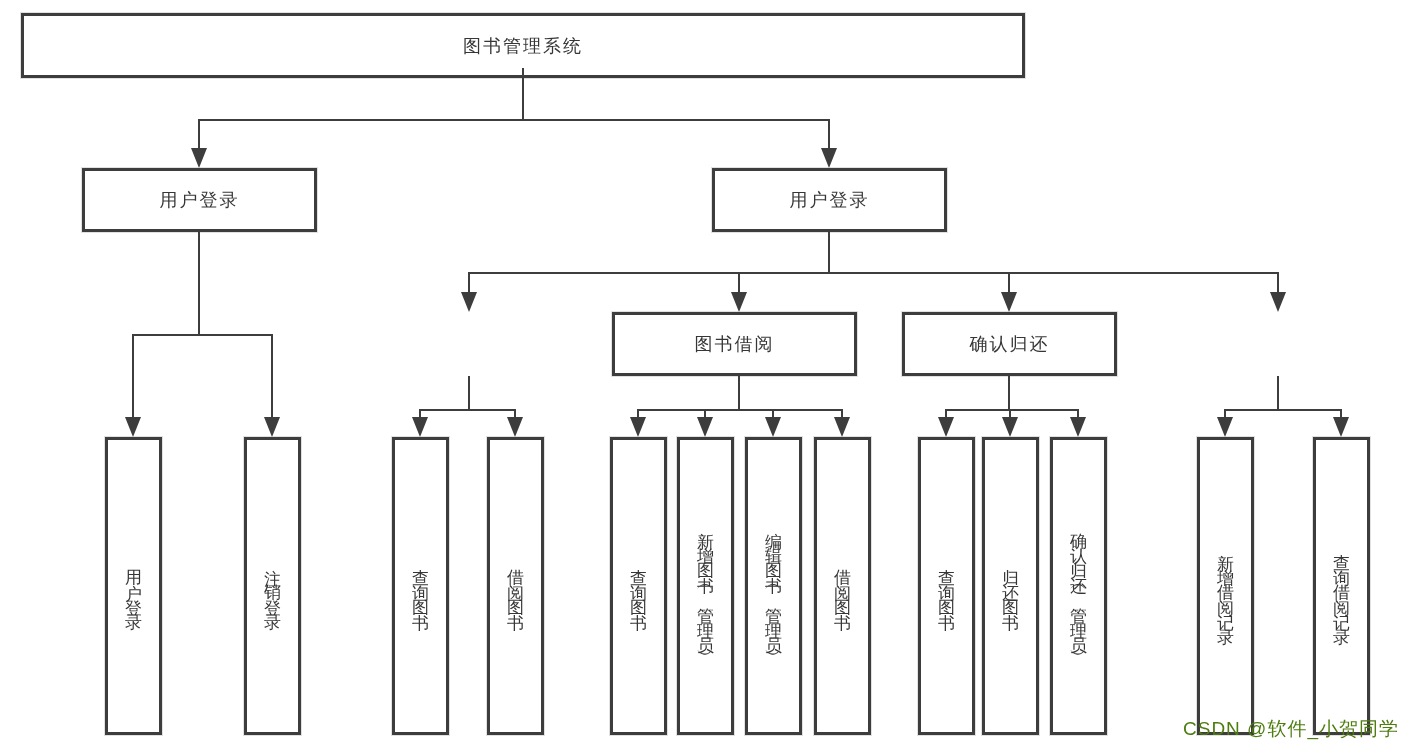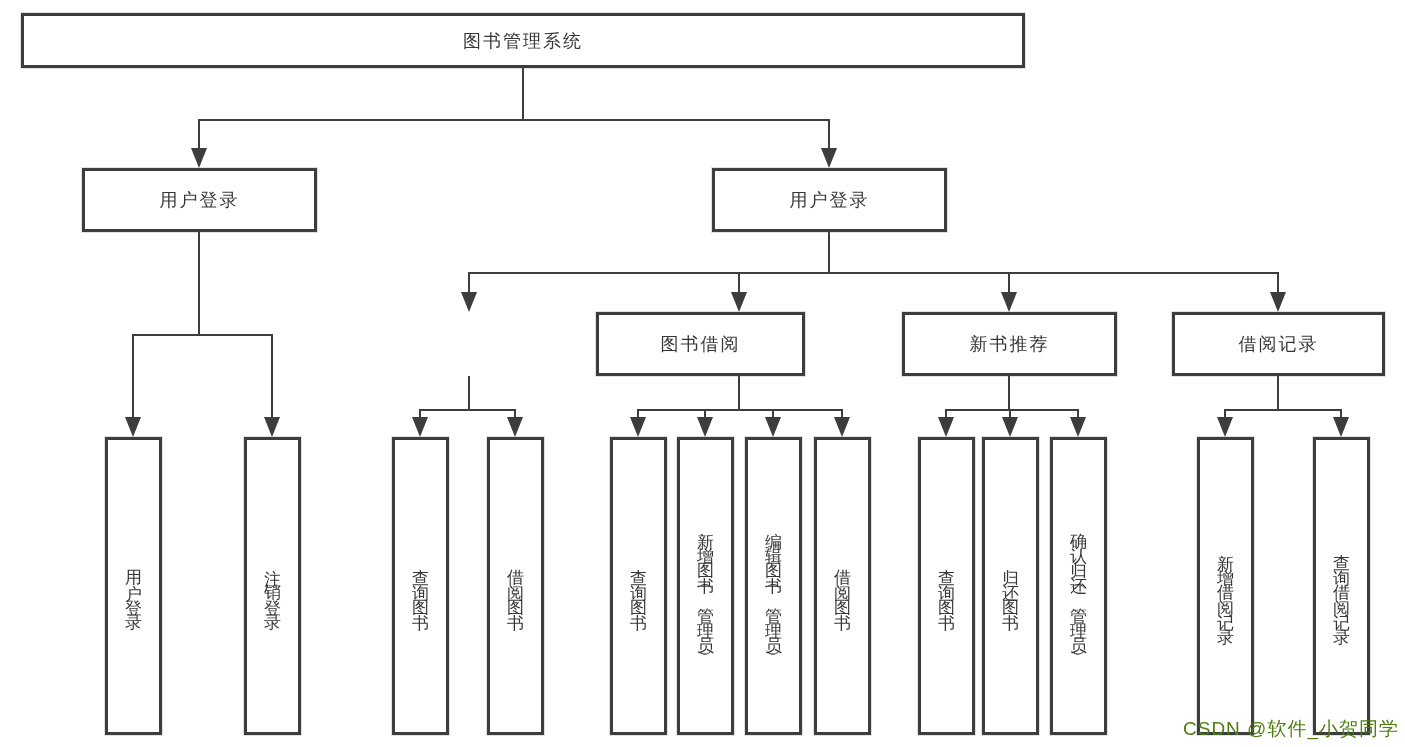--- a/index.html
+++ b/index.html
@@ -53,21 +53,21 @@
     letter-spacing:1px;
     white-space:nowrap;
     z-index:5;
   }
 </style>
 </head>
 <body>
 
 <div id="stage">
 
-  <div class="box hbox" style="left:21px;top:13px;width:1004px;height:55px;">
+  <div class="box hbox" style="left:21px;top:13px;width:1004px;height:65px;">
     <span>图书管理系统</span>
   </div>
 
   <div class="vl" style="left:522px;top:68px;height:52px;"></div>
   <div class="hl" style="left:199px;top:119px;width:631px;"></div>
   <div class="vl" style="left:198px;top:119px;height:29px;"></div>
   <div class="arr" style="left:191px;top:148px;"></div>
   <div class="vl" style="left:828px;top:119px;height:29px;"></div>
   <div class="arr" style="left:821px;top:148px;"></div>
 
@@ -89,28 +89,25 @@
   <div class="hl" style="left:468px;top:272px;width:811px;"></div>
   <div class="vl" style="left:468px;top:272px;height:20px;"></div>
   <div class="arr" style="left:461px;top:292px;"></div>
   <div class="vl" style="left:738px;top:272px;height:20px;"></div>
   <div class="arr" style="left:731px;top:292px;"></div>
   <div class="vl" style="left:1008px;top:272px;height:20px;"></div>
   <div class="arr" style="left:1001px;top:292px;"></div>
   <div class="vl" style="left:1277px;top:272px;height:20px;"></div>
   <div class="arr" style="left:1270px;top:292px;"></div>
 
-  <div class="box hbox" style="left:596px;top:312px;width:209px;height:64px;">
+  <div class="box hbox" style="left:612px;top:312px;width:245px;height:64px;">
     <span>图书借阅</span>
   </div>
   <div class="box hbox" style="left:902px;top:312px;width:215px;height:64px;">
-    <span>新书推荐</span>
-  </div>
-  <div class="box hbox" style="left:1172px;top:312px;width:213px;height:64px;">
-    <span>借阅记录</span>
+    <span>确认归还</span>
   </div>
 
   <div class="vl" style="left:468px;top:376px;height:35px;"></div>
   <div class="hl" style="left:419px;top:409px;width:97px;"></div>
   <div class="vl" style="left:419px;top:409px;height:8px;"></div>
   <div class="arr" style="left:412px;top:417px;"></div>
   <div class="vl" style="left:514px;top:409px;height:8px;"></div>
   <div class="arr" style="left:507px;top:417px;"></div>
 
   <div class="vl" style="left:738px;top:376px;height:35px;"></div>

